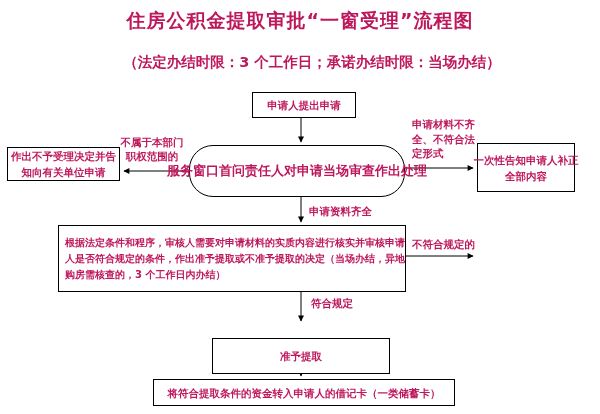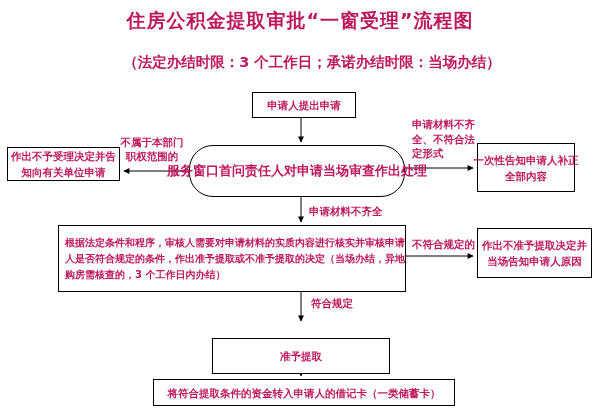--- a/index.html
+++ b/index.html
@@ -84,32 +84,28 @@
     <div class="ln">一次性告知申请人补正</div>
     <div class="ln">全部内容</div>
   </div>
 
   <div class="node" id="box-substantive">
     <div class="ln">根据法定条件和程序，审核人需要对申请材料的实质内容进行核实并审核申请</div>
     <div class="ln">人是否符合规定的条件，作出准予提取或不准予提取的决定（当场办结，异地</div>
     <div class="ln">购房需核查的，3 个工作日内办结）</div>
   </div>
 
-  <div class="node" id="box-reject-withdraw">
-    <div class="ln">作出不准予提取决定并</div>
-    <div class="ln">当场告知申请人原因</div>
-  </div>
 
   <div class="node" id="box-approve">
     <div class="ln">准予提取</div>
   </div>
 
   <div class="node" id="box-transfer">
     <div class="ln">将符合提取条件的资金转入申请人的借记卡（一类储蓄卡）</div>
   </div>
 
   <div class="edge-label" id="lbl-out-of-scope">不属于本部门职权范围的</div>
   <div class="edge-label" id="lbl-incomplete">申请材料不齐全、不符合法定形式</div>
-  <div class="edge-label" id="lbl-complete">申请材料不齐全</div>
+  <div class="edge-label" id="lbl-complete">申请资料齐全</div>
   <div class="edge-label" id="lbl-not-compliant">不符合规定的</div>
   <div class="edge-label" id="lbl-compliant">符合规定</div>
 
 </div>
 
 </body></html>

